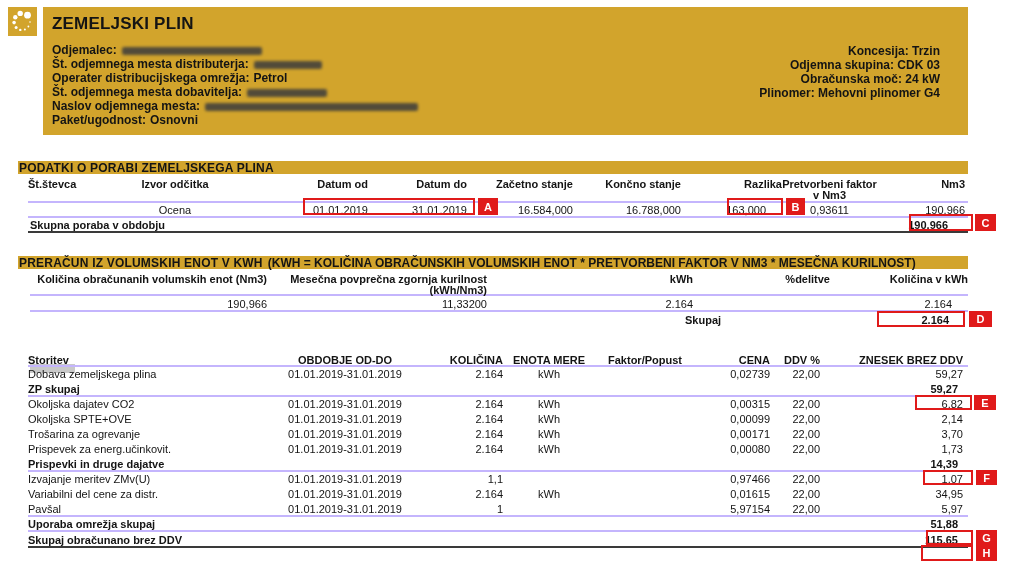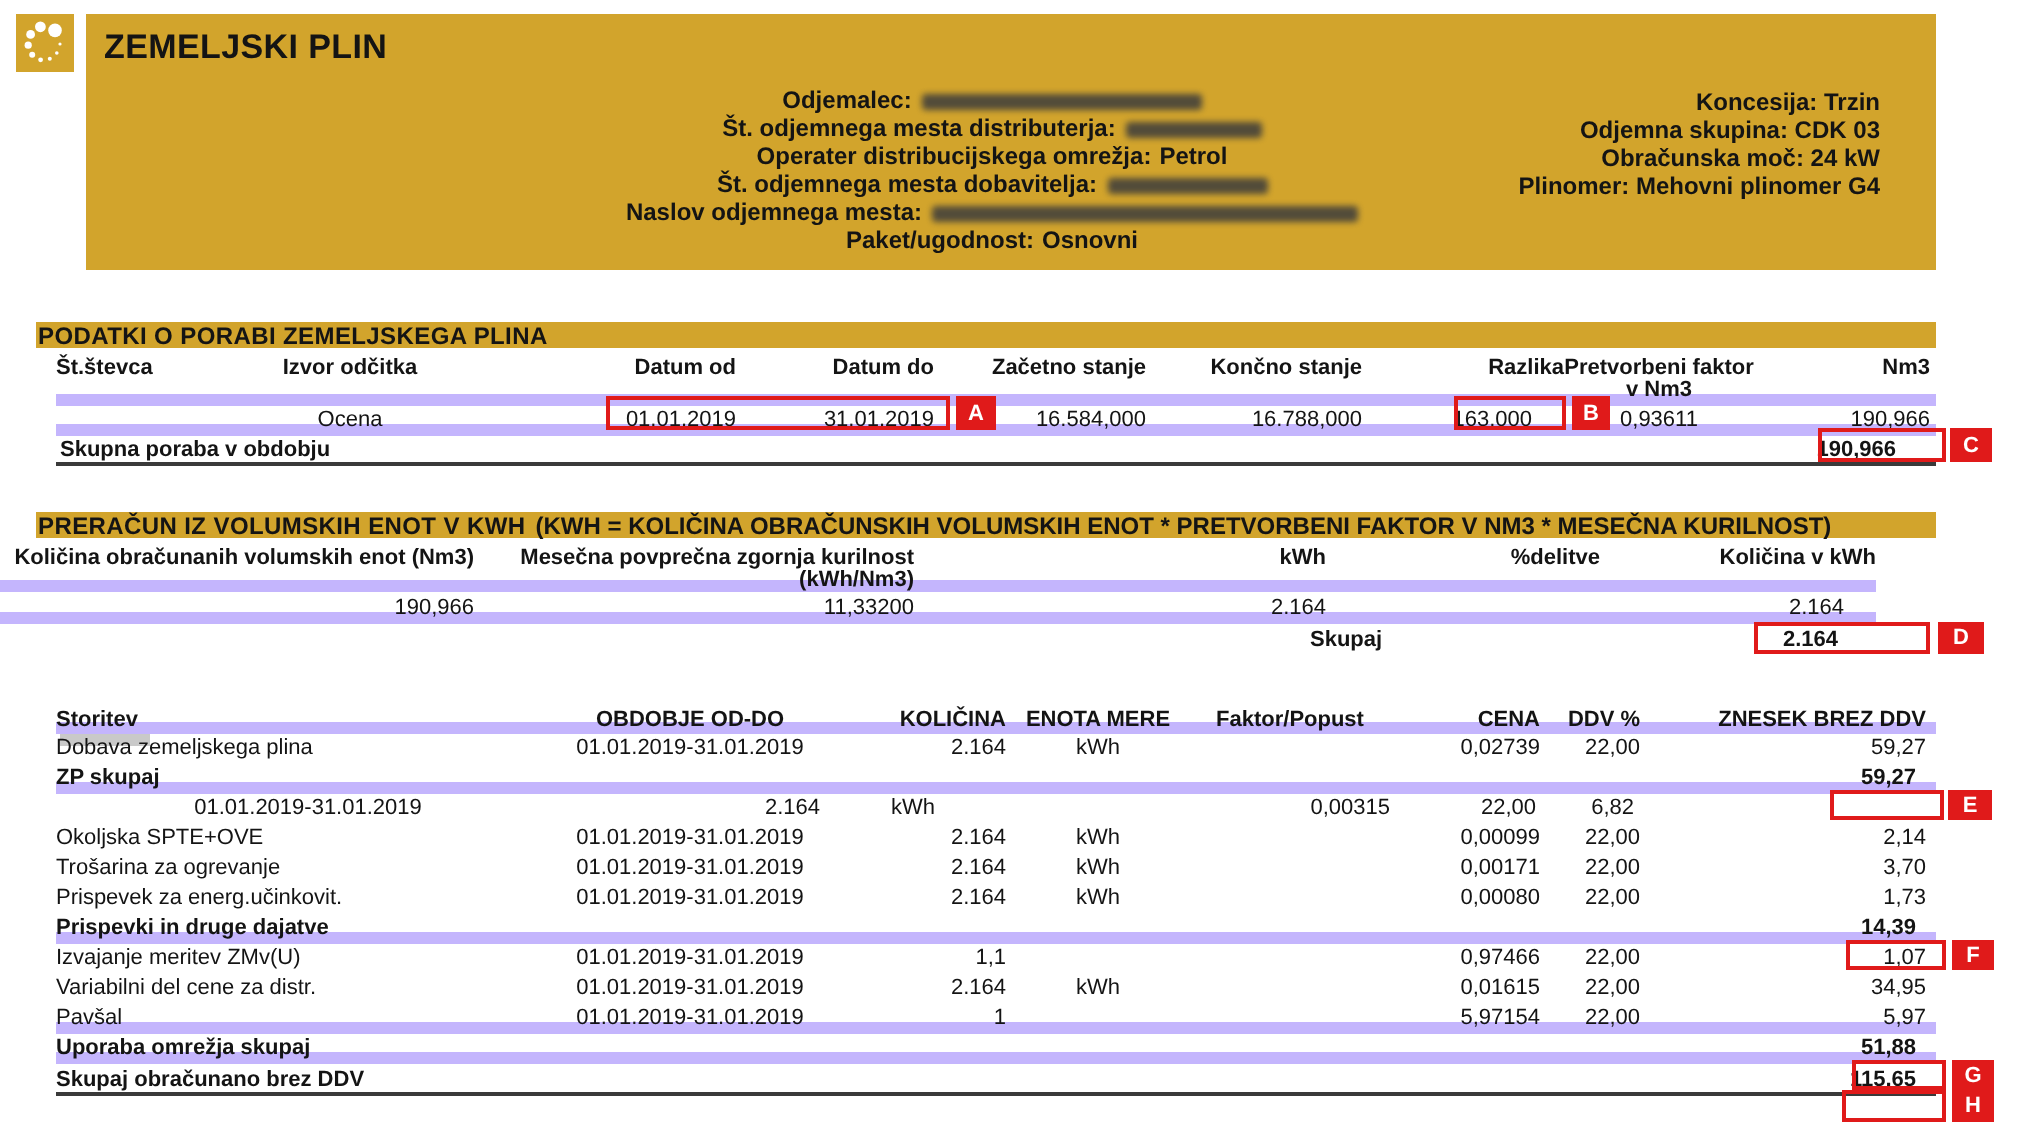--- a/index.html
+++ b/index.html
@@ -13,50 +13,50 @@
   
   .logo {
     position:absolute; left:8px; top:7px; width:29px; height:29px;
     background:#d2a42c;
   }
   .hdr {
     position:absolute; left:43px; top:7px; width:925px; height:128px;
     background:#d2a42c; padding:7px 28px 0 9px;
   }
   .hdr-title { font-size:17px; font-weight:bold; letter-spacing:0.2px; }
-  .hdr-left { margin-top:9px;text-align:center; }
+  .hdr-left { margin-top:9px; }
   .hline { font-size:12px; font-weight:bold; line-height:14px; white-space:nowrap; }
   .hline .val { margin-left:4px; }
   .blur {
     display:inline-block; vertical-align:middle; height:8px; margin-left:5px;
     background:#3c3c3c; border-radius:2px; filter:blur(1.6px); opacity:.85;
   }
   .blur.w1{width:140px;} .blur.w2{width:68px;} .blur.w3{width:80px;} .blur.w4{width:213px;}
   .hdr-right { position:absolute; top:37px; right:28px; text-align:right; }
 
   
   .sec { position:absolute; left:0; width:1011px; }
   .band {
     margin-left:18px; width:950px; height:13px; background:#d2a42c;
     display:flex; align-items:center; padding-left:1px;
   }
   .band .bt { font-size:12px; font-weight:bold; letter-spacing:0.2px; }
   .band .sub { font-size:12px; font-weight:bold; margin-left:5px; padding-top:1px; }
 
   
   .tbl { margin-left:28px; width:940px; margin-top:3px; }
-  .tbl2 { width:938px; margin-top:3px; }
+  .tbl2 { margin-left:30px; width:938px; margin-top:3px; }
   .grid { display:grid; align-items:start; }
   .s1 { grid-template-columns:77px 140px 123px 99px 106px 108px 101px 95px 91px; }
   .s2 { grid-template-columns:237px 220px 213px 130px 138px; }
   .s3 { grid-template-columns:252px 130px 93px 92px 100px 75px 52px 146px; }
   .c { font-size:11px; line-height:15px; white-space:nowrap; }
   .hd .c { font-weight:bold; white-space:normal; line-height:11px; padding-top:2px; }
   .L{text-align:left;} .R{text-align:right;} .C{text-align:center;}
-  .bb { border-bottom:6px solid #c4b5fd; }
+  .bb { border-bottom:2px solid #c4b5fd; }
   .bbd { border-bottom:2px solid #3a3a3a; }
   .row { height:15px; }
   .row .c { line-height:15px; padding-top:0; }
   .bold { font-weight:bold; }
   .pr3{padding-right:3px;} .pr5{padding-right:5px;} .pr7{padding-right:7px;}
   .pr10{padding-right:10px;} .pr16{padding-right:16px;} .pr2{padding-right:2px;}
   .redact {
     position:absolute; left:30px; top:203px; width:45px; height:9px;
     background:#c9c9c9;
   }
@@ -198,20 +198,21 @@
         <div class="c C"></div>
         <div class="c R"></div>
         <div class="c C"></div>
         <div class="c C"></div>
         <div class="c R"></div>
         <div class="c R pr2"></div>
         <div class="c R pr10">59,27</div>
       </div>
 
       <div class="grid s3 row">
+        <div class="c L">Okoljska dajatev CO2</div>
         <div class="c C">01.01.2019-31.01.2019</div>
         <div class="c R">2.164</div>
         <div class="c C">kWh</div>
         <div class="c C"></div>
         <div class="c R">0,00315</div>
         <div class="c R pr2">22,00</div>
         <div class="c R pr5">6,82</div>
       </div>
 
       <div class="grid s3 row">

